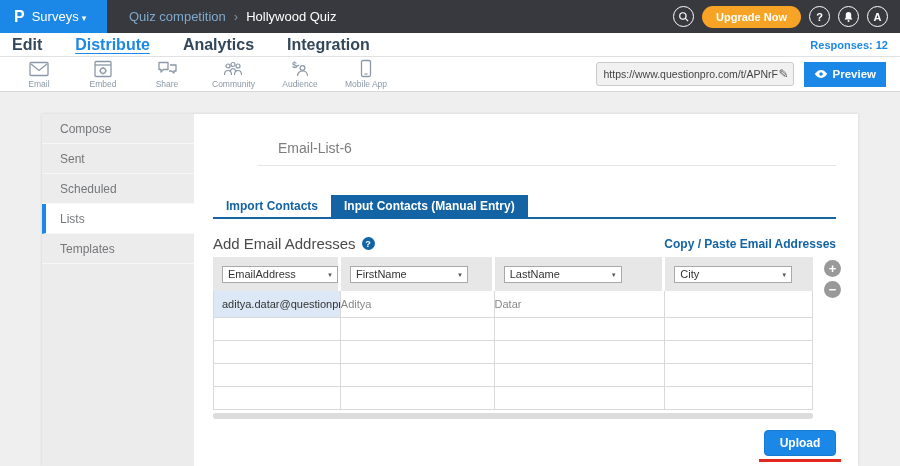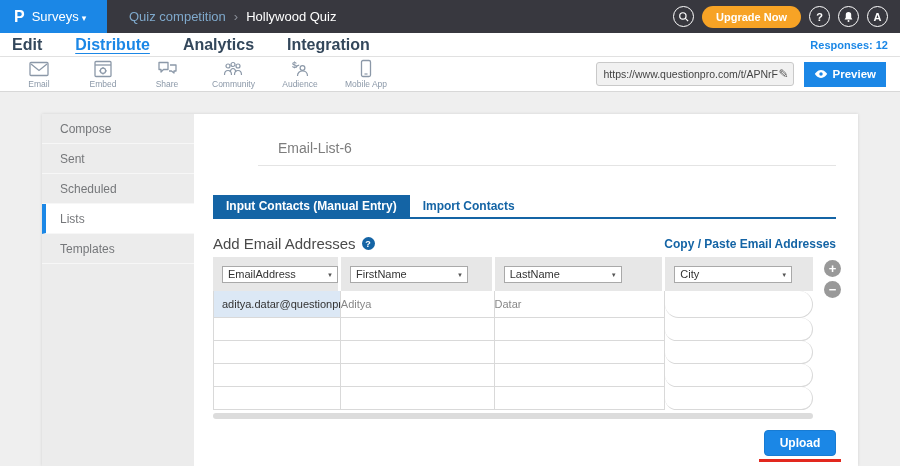--- a/index.html
+++ b/index.html
@@ -55,21 +55,21 @@
   .section-row { margin-top:16px; display:flex; align-items:center; }
   .section-title { font-size:15px; color:#4a4a4a; }
   .help-dot { width:13px; height:13px; border-radius:50%; background:#1464a5; color:#fff; font-size:9px; font-weight:bold; display:inline-flex; align-items:center; justify-content:center; margin-left:6px; cursor:pointer; }
   .copy-link { margin-left:auto; font-size:12px; font-weight:bold; color:#1464a5; cursor:pointer; text-decoration:none; }
 
   .table-region { position:relative; margin-top:5px; }
   .dtable { width:600px; }
   .thead { height:34px; background:#e7e7e7; display:flex; align-items:center; }
   .hcell { height:34px; display:flex; align-items:center; border-right:3px solid #fff; }
   .hcell:last-child { border-right:none; }
-  .c0 { width:128px; } .c1 { width:154px; } .c2 { width:171px; } .c3 { width:148px;border-radius:17px; }
+  .c0 { width:128px; } .c1 { width:154px; } .c2 { width:171px; } .c3 { width:148px; }
   .hselect { position:relative; width:118px; height:17px; margin-left:9px; background:#fff; border:1px solid #a9a9a9; font-size:11px; color:#333; display:flex; align-items:center; padding:0 14px 0 5px; cursor:pointer; }
   .hselect .caret { position:absolute; right:4px; top:5px; font-size:6px; color:#555; }
   .trow { display:flex; height:23px; }
   .trow.first { height:27px; }
   .cell { border-right:1px solid #d9d9d9; border-bottom:1px solid #d9d9d9; font-size:11px; color:#888; display:flex; align-items:center; padding-left:0; overflow:hidden; white-space:nowrap; }
   .cell:first-child { border-left:1px solid #d9d9d9; }
   .cell.email-filled { background:#dce8f5; color:#333; padding-left:8px; }
   .rowctl { position:absolute; right:-5px; top:3px; display:flex; flex-direction:column; gap:4px; }
   .ctl-btn { width:17px; height:17px; border-radius:50%; background:#999; color:#fff; border:none; font-size:13px; font-weight:bold; line-height:15px; display:flex; align-items:center; justify-content:center; cursor:pointer; font-family:inherit; padding:0; }
   .hscroll { width:600px; height:6px; background:#dcdcdc; border-radius:3px; margin-top:3px; cursor:pointer; }
@@ -199,22 +199,22 @@
       <div class="side-item">Scheduled</div>
       <div class="side-item active">Lists</div>
       <div class="side-item">Templates</div>
     </div>
 
     <div class="content">
       <div class="list-title">Email-List-6</div>
       <div class="title-divider"></div>
 
       <div class="tabs">
+        <div class="tab">Import Contacts</div>
         <div class="tab active">Input Contacts (Manual Entry)</div>
-        <div class="tab">Import Contacts</div>
       </div>
 
       <div class="section-row">
         <span class="section-title">Add Email Addresses</span>
         <span class="help-dot">?</span>
         <a class="copy-link">Copy / Paste Email Addresses</a>
       </div>
 
       <div class="table-region">
         <div class="dtable">

